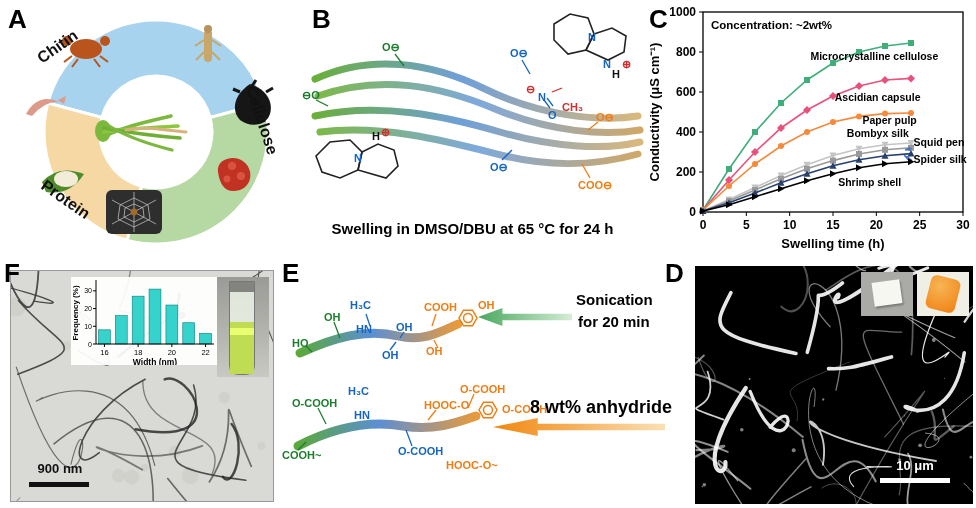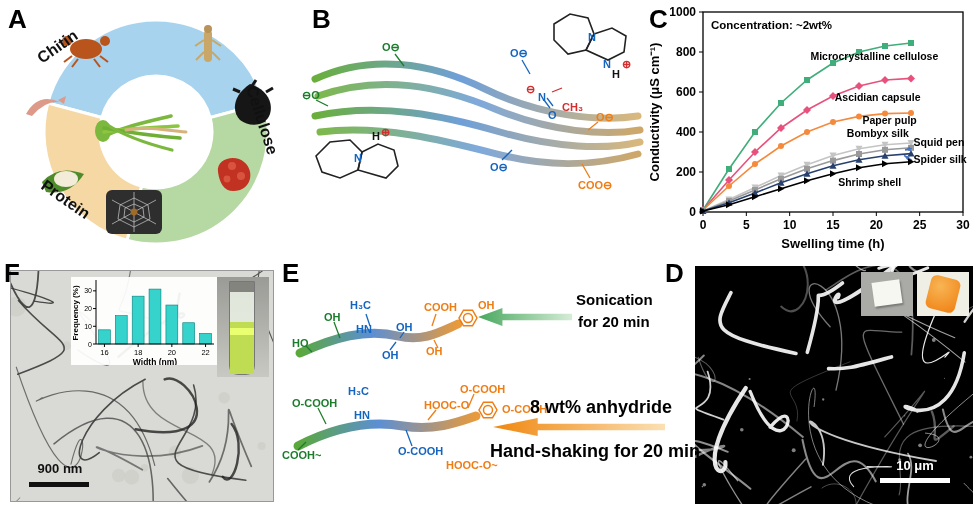--- a/index.html
+++ b/index.html
@@ -168,20 +168,21 @@
         <span class="chem c-green" style="left: 2px; top: 86px;">⊖O</span>
         <span class="chem c-blue" style="left: 210px; top: 44px;">O⊖</span>
         <span class="chem c-red" style="left: 226px; top: 80px;">⊖</span>
         <span class="chem c-blue" style="left: 238px; top: 88px;">N</span>
         <span class="chem c-red" style="left: 262px; top: 78px; margin-top: 20px;">CH₃</span>
         <span class="chem c-blue" style="left: 248px; top: 106px;">O</span>
         <span class="chem c-blue" style="left: 190px; top: 158px;">O⊖</span>
         <span class="chem c-orange" style="left: 296px; top: 108px;">O⊖</span>
         <span class="chem c-orange" style="left: 278px; top: 176px;">COO⊖</span>
       </div>
+    <div class="b-caption">Swelling in DMSO/DBU at 65 °C for 24 h</div>
   </div>
 
   <div class="panel" style="left:645px;top:4px;width:330px;height:254px">
     <span class="plabel" style="left:4px;top:2px">C</span>
     <svg id="cond-chart" width="326" height="252" style="position:absolute;left:0;top:0">
         <rect x="58" y="8" width="260" height="200" fill="none" stroke="#000" stroke-width="1.3"></rect>
         <line x1="54" y1="208" x2="58" y2="208" stroke="#000"></line>
         <text x="51" y="212" text-anchor="end" font-size="12" font-weight="bold">0</text>
         <line x1="54" y1="168" x2="58" y2="168" stroke="#000"></line>
         <text x="51" y="172" text-anchor="end" font-size="12" font-weight="bold">200</text>
@@ -426,21 +427,20 @@
         <span class="chem c-orange" style="left: 146px; top: 142px;">HOOC-O</span>
         <span class="chem c-orange" style="left: 182px; top: 126px;">O-COOH</span>
         <span class="chem c-orange" style="left: 224px; top: 146px;">O-COOH</span>
         <span class="chem c-orange" style="left: 168px; top: 202px;">HOOC-O~</span>
       </div>
     <div class="arrow-left" style="left:200px;top:50px;width:94px;height:18px;background:linear-gradient(90deg,#49a85e,#d6ecd6)"></div>
     <span class="etext" style="left:298px;top:34px">Sonication</span>
     <span class="etext" style="left:300px;top:56px">for 20 min</span>
     <div class="arrow-left" style="left:215px;top:160px;width:172px;height:18px;background:linear-gradient(90deg,#f0870f,#fbe0b4)"></div>
     <span class="etext small" style="left:252px;top:140px">8 wt% anhydride</span>
-    <span class="etext small" style="left:212px;top:184px">Hand-shaking for 20 min</span>
   </div>
 
   <div class="panel" style="left:665px;top:258px;width:311px;height:250px">
     <span class="plabel" style="left:0px;top:2px">D</span>
     <div class="img-wrap sem-wrap" style="left:30px;top:8px;width:278px;height:238px">
       <svg id="sem" width="278" height="238" style="position:absolute;left:0;top:0">
           <rect x="0" y="0" width="278" height="238" fill="#000"></rect>
           <path d="M180.7,215.3 c-32.4,-63.3 -54.4,51.9 -73.2,-41.4" fill="none" stroke="#fff" stroke-width="2.10" opacity="0.54" stroke-linecap="round"></path>
           <path d="M172.0,200.6 c72.4,3.0 -40.4,-9.4 -13.3,20.1" fill="none" stroke="#fff" stroke-width="1.01" opacity="0.87" stroke-linecap="round"></path>
           <path d="M32.7,185.8 c-73.8,-29.5 -11.9,8.2 22.7,37.0" fill="none" stroke="#fff" stroke-width="1.97" opacity="0.56" stroke-linecap="round"></path>

